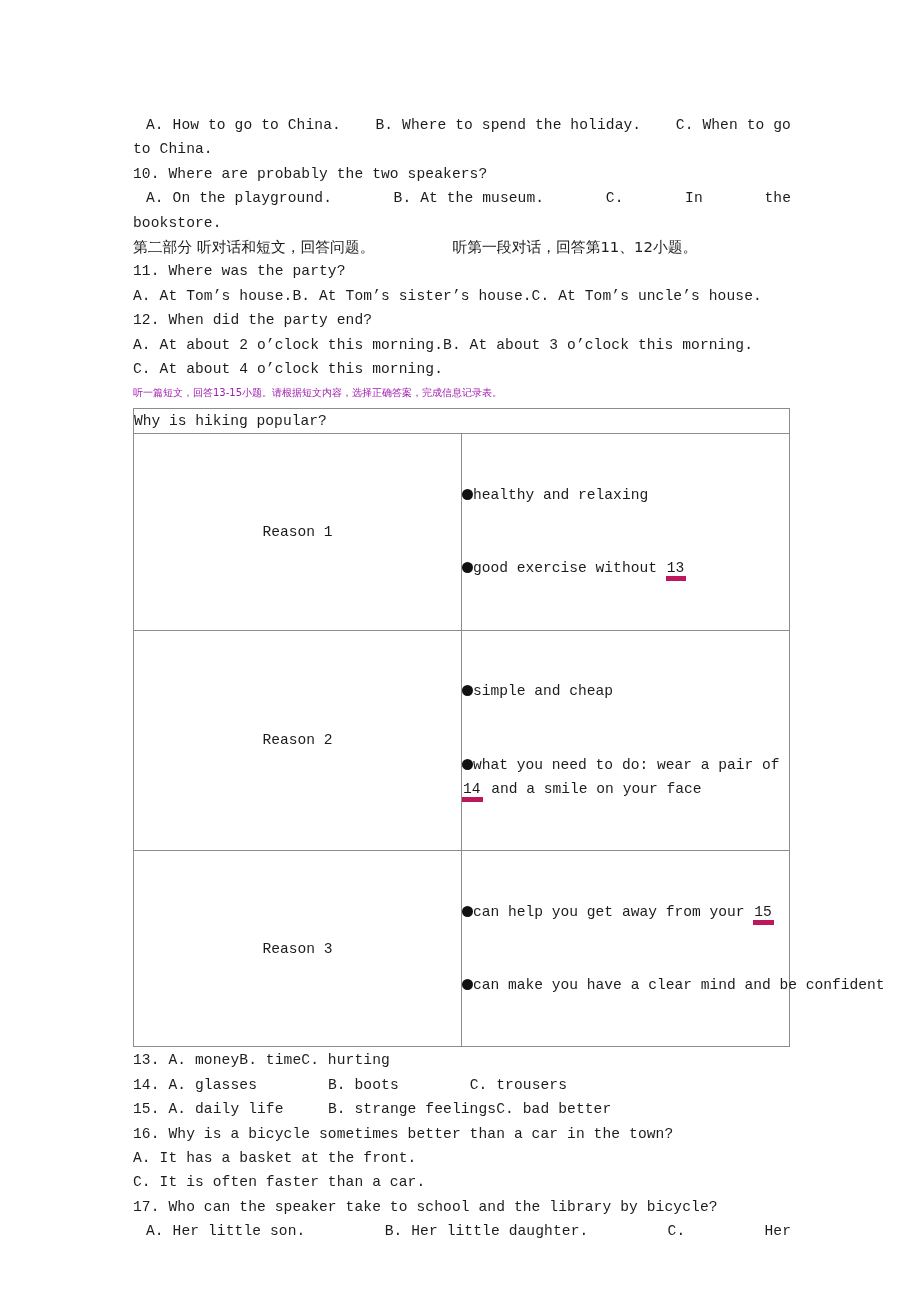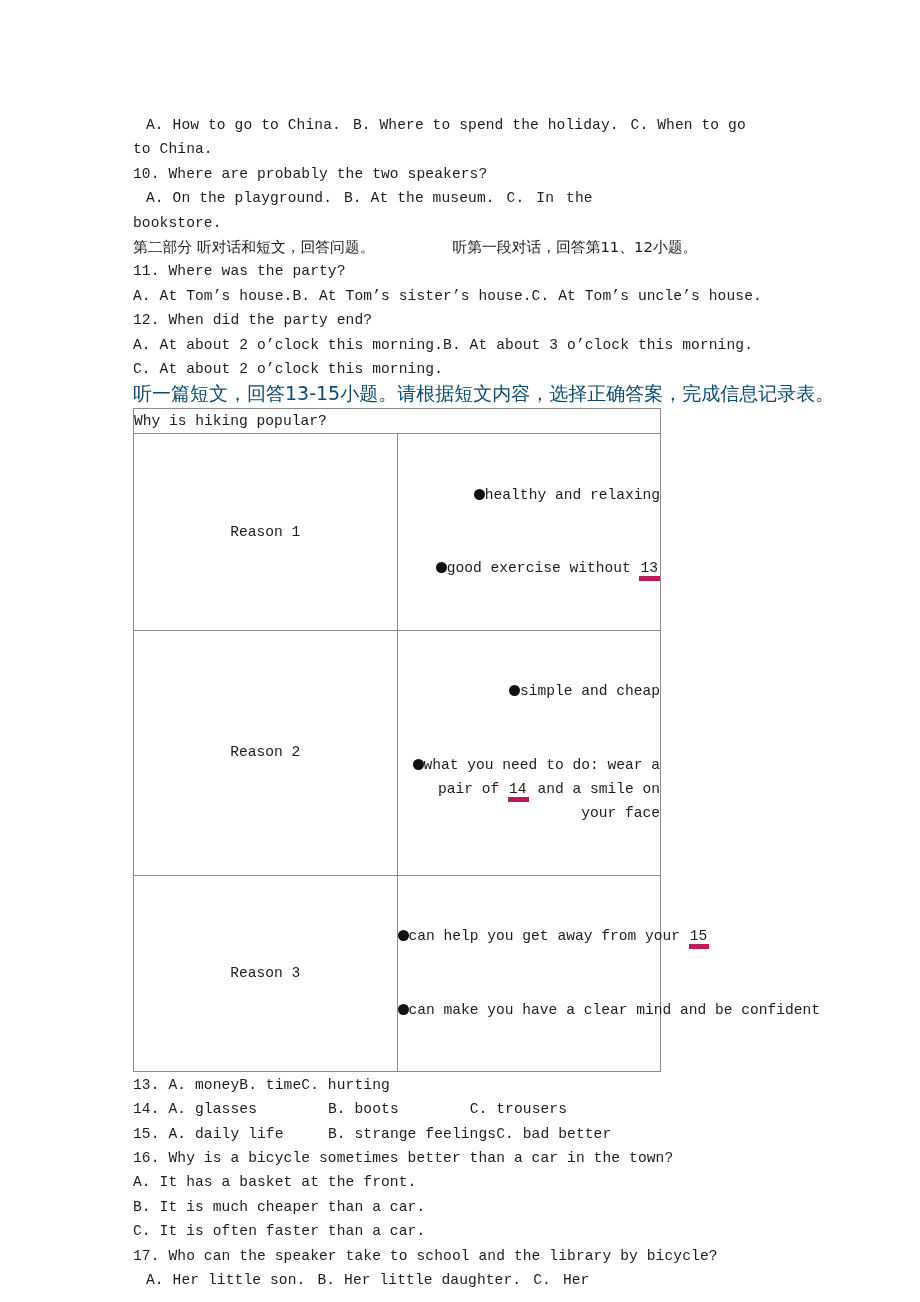--- a/index.html
+++ b/index.html
@@ -27,55 +27,56 @@
     font-size: 14.6px;
     line-height: 24.4px;
     white-space: pre;
     letter-spacing: 0.1px;
     color: #1c1c1c;
   }
 
   
   .just {
     display: flex;
+    justify-content: space-between;
     font-size: 14.6px;
     line-height: 24.4px;
     white-space: pre;
     letter-spacing: 0.1px;
     color: #1c1c1c;
     gap: 12px;
   }
   .just > span { white-space: pre; }
 
   .indent { padding-left: 13px; }
 
   
   .cn {
     font-family: "DejaVu Sans", "Liberation Sans", sans-serif;
-    font-size: 19px;
+    font-size: 10px;
     line-height: 24.4px;
     white-space: pre;
-    color: #0c4a6e;
+    color: #a21caf;
   }
   .cn-row {
     display: flex;
     font-family: "DejaVu Sans", "Liberation Sans", sans-serif;
     font-size: 14.8px;
     line-height: 24.4px;
     white-space: pre;
     color: #1c1c1c;
     text-align: right;
   }
   .cn-row > span { white-space: pre; }
   .gap-a { width: 78px; flex: none; }
 
   
   table.info {
     border-collapse: collapse;
-    width: 528px;
+    width: 657px;
     margin: 2px 0 1px 0;
     table-layout: fixed;
   }
   table.info td {
     border: 1px solid #8c8c8c;
     padding: 0;
     vertical-align: middle;
     font-size: 14.6px;
     line-height: 24.4px;
     color: #1c1c1c;
@@ -86,21 +87,21 @@
     height: 24px;
   }
   td.lbl {
     width: 160px;
     padding-left: 7px;
     text-align: center;
   }
   td.body {
     padding: 2px 0 2px 4px;
   }
-  .bullet-line { white-space: pre; text-align: right; }
+  .bullet-line { white-space: pre; }
   .bullet-line.w { white-space: normal; }
   .dot {
     display: inline-block;
     width: 11px;
     height: 11px;
     border-radius: 50%;
     background: #111;
     vertical-align: -1px;
     margin-right: 0px;
   }
@@ -135,21 +136,21 @@
     <span>第二部分 听对话和短文，回答问题。</span>
     <span class="gap-a"></span>
     <span>听第一段对话，回答第11、12小题。</span>
   </div>
 
   <div class="ln">11. Where was the party?</div>
   <div class="ln">A. At Tom’s house.B. At Tom’s sister’s house.C. At Tom’s uncle’s house.</div>
 
   <div class="ln">12. When did the party end?</div>
   <div class="ln">A. At about 2 o’clock this morning.B. At about 3 o’clock this morning.</div>
-  <div class="ln">C. At about 2 o’clock this morning.</div>
+  <div class="ln">C. At about 4 o’clock this morning.</div>
 
   <div class="cn">听一篇短文，回答13-15小题。请根据短文内容，选择正确答案，完成信息记录表。</div>
 
   <table class="info">
     <tbody>
         <tr>
       <td class="hdr" colspan="2">Why is hiking popular?</td>
     </tr>
     <tr>
       <td class="lbl">Reason 1</td>
@@ -175,21 +176,20 @@
   </tbody>
     </table>
 
   <div class="ln">13. A. moneyB. timeC. hurting</div>
   <div class="ln"><span>14. A. glasses</span><span>        </span><span>B. boots</span><span>        </span><span>C. trousers</span></div>
   <div class="ln"><span>15. A. daily life</span><span>     </span><span>B. strange feelingsC. bad better</span></div>
 
 
   <div class="ln">16. Why is a bicycle sometimes better than a car in the town?</div>
   <div class="ln">A. It has a basket at the front.</div>
-  <div class="ln">B. It is much cheaper than a car.</div>
   <div class="ln">C. It is often faster than a car.</div>
 
   <div class="ln">17. Who can the speaker take to school and the library by bicycle?</div>
   <div class="just">
     <span class="indent">A. Her little son.</span>
     <span>B. Her little daughter.</span>
     <span>C.</span>
     <span>Her</span>
   </div>
 

